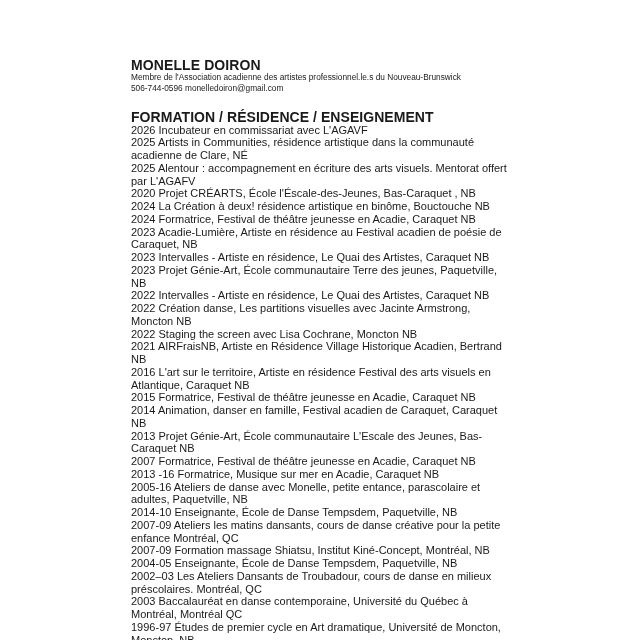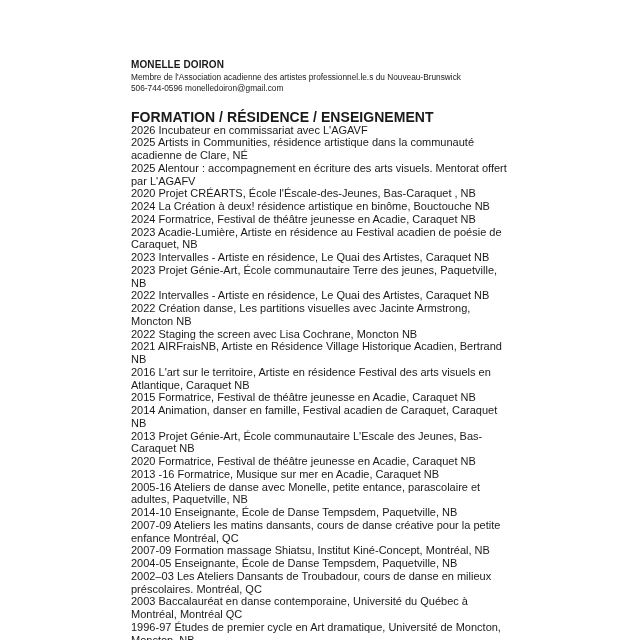--- a/index.html
+++ b/index.html
@@ -1,18 +1,18 @@
 <!DOCTYPE html>
 <html><head>
 <meta charset="utf-8">
 <style>
   html, body { margin:0; padding:0; background:#ffffff; }
   body { width:640px; height:640px; position:relative; overflow:hidden; font-family:"Liberation Sans", sans-serif; color:#1a1a1a; }
   .page { position:absolute; left:131px; top:59px; width:400px; }
-  .name { font-weight:bold; font-size:10px; line-height:12px; margin:0 0 1px 0; letter-spacing:0.1px; }
+  .name { font-weight:bold; font-size:14px; line-height:12px; margin:0 0 1px 0; letter-spacing:0.1px; }
   .info { font-size:8.3px; line-height:11.3px; white-space:nowrap; }
   .section { font-weight:bold; font-size:14px; line-height:12px; margin-top:16px; margin-bottom:1px; letter-spacing:0.05px; }
   .entry { font-size:11px; line-height:12.75px; width:382px; }
 </style>
 </head>
 <body>
 
 <div class="page">
   <div class="name">MONELLE DOIRON</div>
   <div class="info">Membre de l'Association acadienne des artistes professionnel.le.s du Nouveau-Brunswick</div>
@@ -30,21 +30,21 @@
       <div class="entry">2023 Intervalles - Artiste en résidence, Le Quai des Artistes, Caraquet NB</div>
       <div class="entry">2023 Projet Génie-Art, École communautaire Terre des jeunes, Paquetville, NB</div>
       <div class="entry">2022 Intervalles - Artiste en résidence, Le Quai des Artistes, Caraquet NB</div>
       <div class="entry">2022 Création danse, Les partitions visuelles avec Jacinte Armstrong, Moncton NB</div>
       <div class="entry">2022 Staging the screen avec Lisa Cochrane, Moncton NB</div>
       <div class="entry">2021 AIRFraisNB, Artiste en Résidence Village Historique Acadien, Bertrand NB</div>
       <div class="entry">2016 L'art sur le territoire, Artiste en résidence Festival des arts visuels en Atlantique, Caraquet NB</div>
       <div class="entry">2015 Formatrice, Festival de théâtre jeunesse en Acadie, Caraquet NB</div>
       <div class="entry">2014 Animation, danser en famille, Festival acadien de Caraquet, Caraquet NB</div>
       <div class="entry">2013 Projet Génie-Art, École communautaire L'Escale des Jeunes, Bas-Caraquet NB</div>
-      <div class="entry">2020 Formatrice, Festival de théâtre jeunesse en Acadie, Caraquet NB</div>
+      <div class="entry">2007 Formatrice, Festival de théâtre jeunesse en Acadie, Caraquet NB</div>
       <div class="entry">2013 -16 Formatrice, Musique sur mer en Acadie, Caraquet NB</div>
       <div class="entry">2005-16 Ateliers de danse avec Monelle, petite entance, parascolaire et adultes, Paquetville, NB</div>
       <div class="entry">2014-10 Enseignante, École de Danse Tempsdem, Paquetville, NB</div>
       <div class="entry">2007-09 Ateliers les matins dansants, cours de danse créative pour la petite enfance Montréal, QC</div>
       <div class="entry">2007-09 Formation massage Shiatsu, Institut Kiné-Concept, Montréal, NB</div>
       <div class="entry">2004-05 Enseignante, École de Danse Tempsdem, Paquetville, NB</div>
       <div class="entry">2002–03 Les Ateliers Dansants de Troubadour, cours de danse en milieux préscolaires. Montréal, QC</div>
       <div class="entry">2003 Baccalauréat en danse contemporaine, Université du Québec à Montréal, Montréal QC</div>
       <div class="entry">1996-97 Études de premier cycle en Art dramatique, Université de Moncton, Moncton, NB</div>
     </div>

